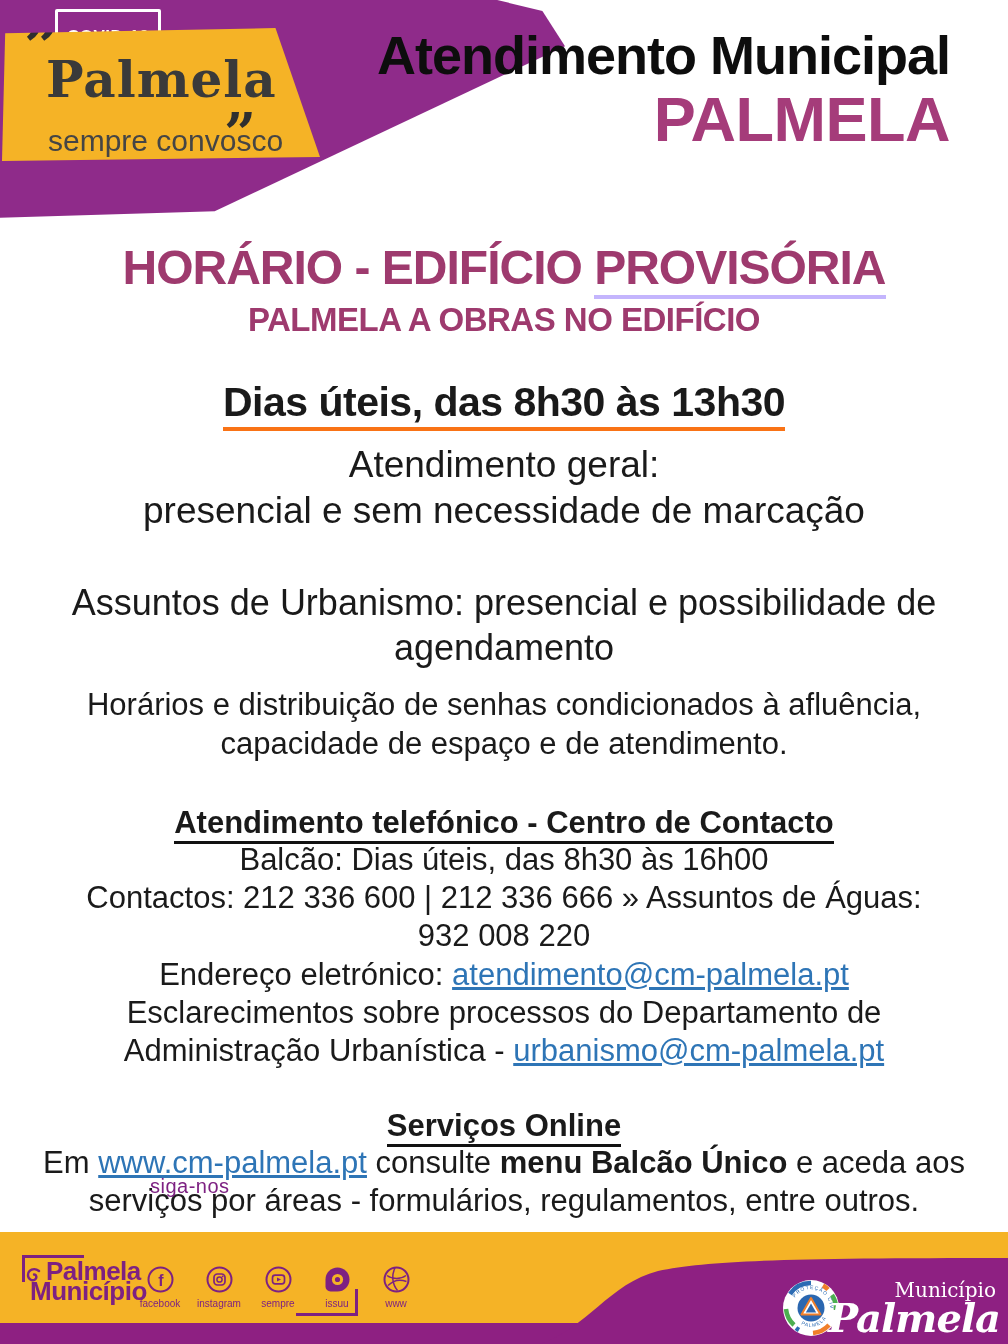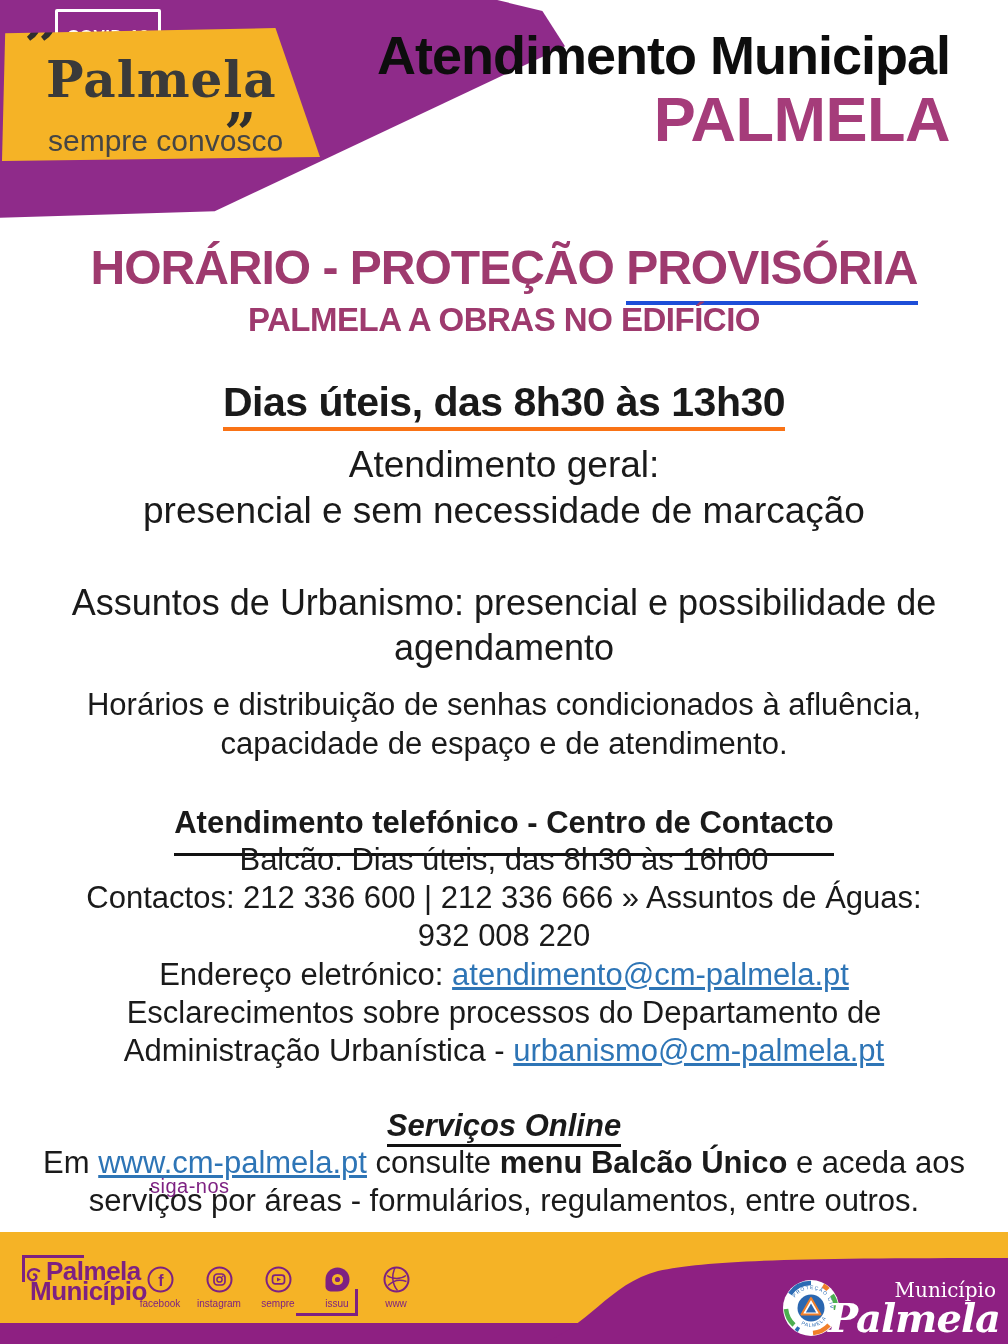--- a/index.html
+++ b/index.html
@@ -52,37 +52,37 @@
     line-height:1.0; margin-top:3px;
   }
 
   
   .main { position:absolute; left:0; right:0; top:242px; text-align:center; }
   .main .inner { max-width:940px; margin:0 auto; }
   .h-horario {
     font-size:48px; font-weight:800; color:#9e3a6e; letter-spacing:-1px;
     line-height:1.1;
   }
-  .u-thick { border-bottom:4px solid #1d4ed8; padding-bottom:7px; }
+  .u-thick { border-bottom:4px solid #c4b5fd; padding-bottom:1px; }
   .h-devido {
     font-size:33px; font-weight:800; color:#9e3a6e; margin-top:6px;
     letter-spacing:-.5px;
   }
   .h-dias {
     margin-top:40px; font-size:41px; font-weight:800; letter-spacing:-.5px;
   }
   .h-dias span { border-bottom:4px solid #f97316; padding-bottom:2px; }
   .p-geral { margin-top:16px; font-size:37px; line-height:1.25; }
   .p-presencial { font-size:37px; line-height:1.25; }
   .p-assuntos { margin-top:46px; font-size:36px; line-height:1.25; max-width:900px; margin-left:auto; margin-right:auto; }
   .p-conditions { margin-top:16px; font-size:31px; line-height:1.24; max-width:880px; margin-left:auto; margin-right:auto; }
   .p-sec-heading { margin-top:42px; font-size:31px; font-weight:bold; }
-  .p-sec-heading span { border-bottom:3px solid #111; padding-bottom:13px; }
+  .p-sec-heading span { border-bottom:3px solid #111; padding-bottom:1px; }
   .p-line { font-size:31px; line-height:1.23; max-width:940px; margin-left:auto; margin-right:auto; }
-  .p-online-heading { margin-top:38px; font-size:31px; font-weight:bold;font-style:italic; }
+  .p-online-heading { margin-top:38px; font-size:31px; font-weight:bold; }
   .p-online-heading span { border-bottom:3px solid #111; padding-bottom:1px; }
   a.link { color:#2e75b6; text-decoration:underline; cursor:pointer; }
   .bold { font-weight:bold; }
 
   
   .footer-yellow { position:absolute; left:0; top:1232px; width:1008px; height:91px; background:#f5b326; }
   .footer-purple-band { position:absolute; left:0; top:1323px; width:1008px; height:21px; background:#8e2082; }
   .footer-wave { position:absolute; left:500px; top:1231px; width:508px; height:113px; }
   .siga-nos { position:absolute; left:150px; top:1175px; font-size:20px; color:#7d2182; letter-spacing:.5px; }
   .bracket-tl { position:absolute; left:22px; top:1255px; width:62px; height:27px; border-left:3px solid #7d2182; border-top:3px solid #7d2182; }
@@ -111,21 +111,21 @@
     <div class="brand-tagline">sempre convosco</div>
     <div class="quote-close">”</div>
   </div>
   <div class="title-block">
     <div class="title-line1">Atendimento Municipal</div>
     <div class="title-line2">PALMELA</div>
   </div>
 
   <div class="main">
     <div class="inner">
-      <div class="h-horario"><span>HORÁRIO - PROTEÇÃO </span><span class="u-thick">PROVISÓRIA</span></div>
+      <div class="h-horario"><span>HORÁRIO - EDIFÍCIO </span><span class="u-thick">PROVISÓRIA</span></div>
       <div class="h-devido">PALMELA A OBRAS NO EDIFÍCIO</div>
 
       <div class="h-dias"><span>Dias úteis, das 8h30 às 13h30</span></div>
       <div class="p-geral">Atendimento geral:</div>
       <div class="p-presencial">presencial e sem necessidade de marcação</div>
 
       <div class="p-assuntos">Assuntos de Urbanismo: presencial e possibilidade de agendamento</div>
       <div class="p-conditions">Horários e distribuição de senhas condicionados à afluência, capacidade de espaço e de atendimento.</div>
 
       <div class="p-sec-heading"><span>Atendimento telefónico - Centro de Contacto</span></div>

